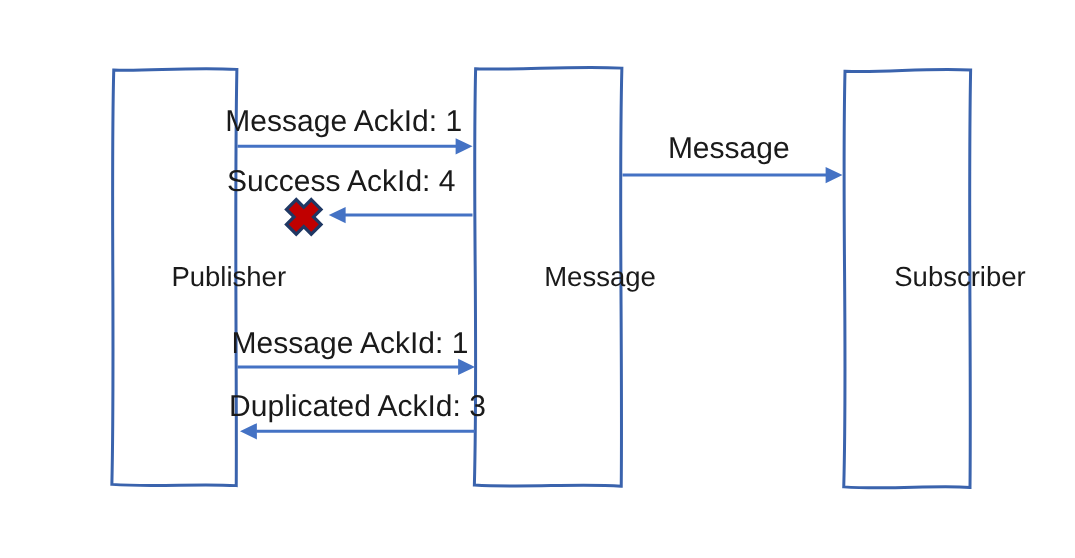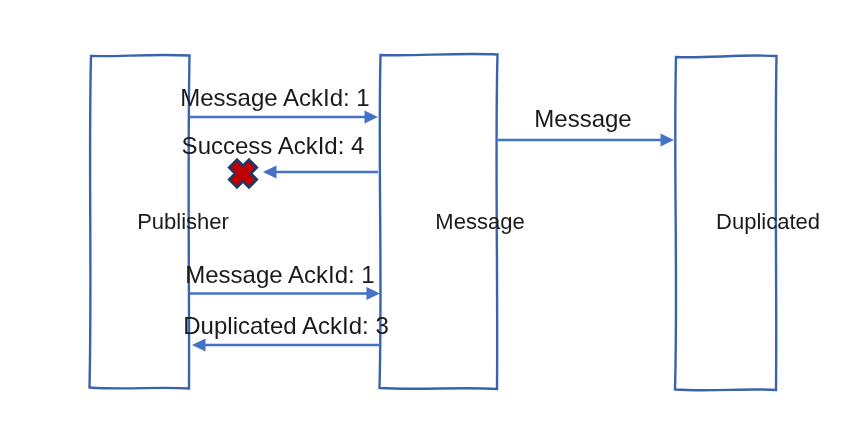--- a/index.html
+++ b/index.html
@@ -94,21 +94,21 @@
     </g>
 
     <g>
       <line x1="380" y1="345" x2="205" y2="345" stroke="var(--color-accent)" stroke-width="2.4"></line>
       <polygon points="192,345 205.5,338.5 205.5,351.5" fill="var(--color-accent)"></polygon>
     </g>
   </svg>
 
   <div class="actor-label" style="left:141px; top:209px">Publisher</div>
   <div class="actor-label" style="left:438px; top:209px">Message</div>
-  <div class="actor-label" style="left:726px; top:209px">Duplicated</div>
+  <div class="actor-label" style="left:726px; top:209px">Subscriber</div>
 
   <div class="msg-label" style="left:275px; top:87px">Message AckId: 1</div>
   <div class="msg-label" style="left:273px; top:135px">Success AckId: 4</div>
   <div class="msg-label" style="left:583px; top:108px">Message</div>
   <div class="msg-label" style="left:280px; top:264px">Message AckId: 1</div>
   <div class="msg-label" style="left:286px; top:315px">Duplicated AckId: 3</div>
 
 </div>
 
 </body></html>

